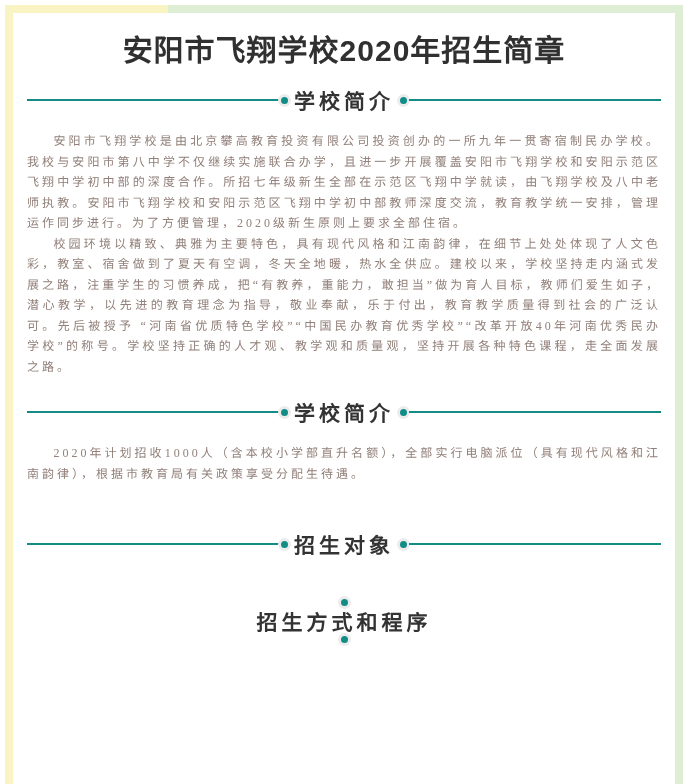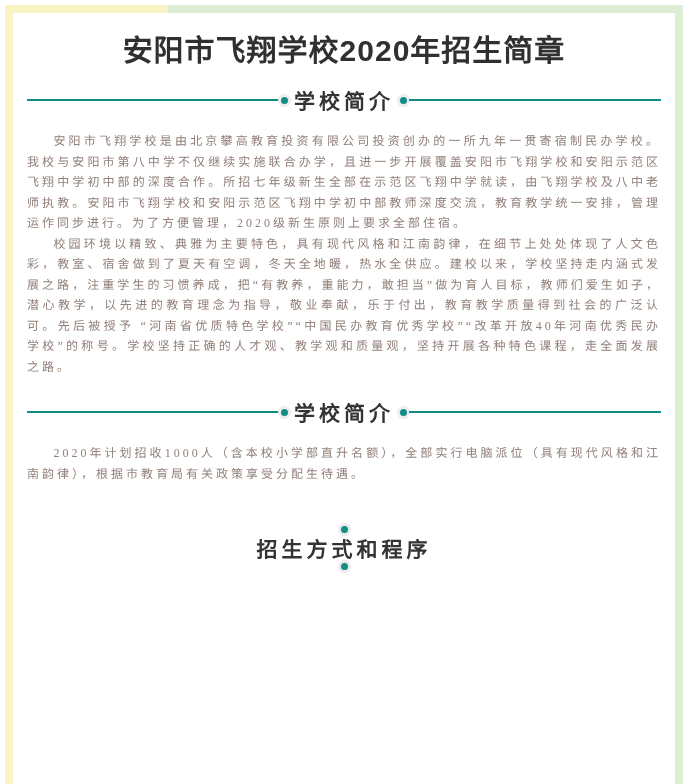--- a/index.html
+++ b/index.html
@@ -83,20 +83,27 @@
     <div class="rule"></div>
     <span class="dot"></span>
     <h2>学校简介</h2>
     <span class="dot"></span>
     <div class="rule"></div>
   </div>
   <div class="para-block">
     <p>2020年计划招收1000人（含本校小学部直升名额），全部实行电脑派位（具有现代风格和江南韵律），根据市教育局有关政策享受分配生待遇。</p>
   </div>
 
+  <div class="section-header sh3">
+    <div class="rule"></div>
+    <span class="dot"></span>
+    <h2>招生对象</h2>
+    <span class="dot"></span>
+    <div class="rule"></div>
+  </div>
 
   <div class="section-header sh4">
     <div class="rule"></div>
     <span class="dot"></span>
     <h2>招生方式和程序</h2>
     <span class="dot"></span>
     <div class="rule"></div>
   </div>
 
 </div>

